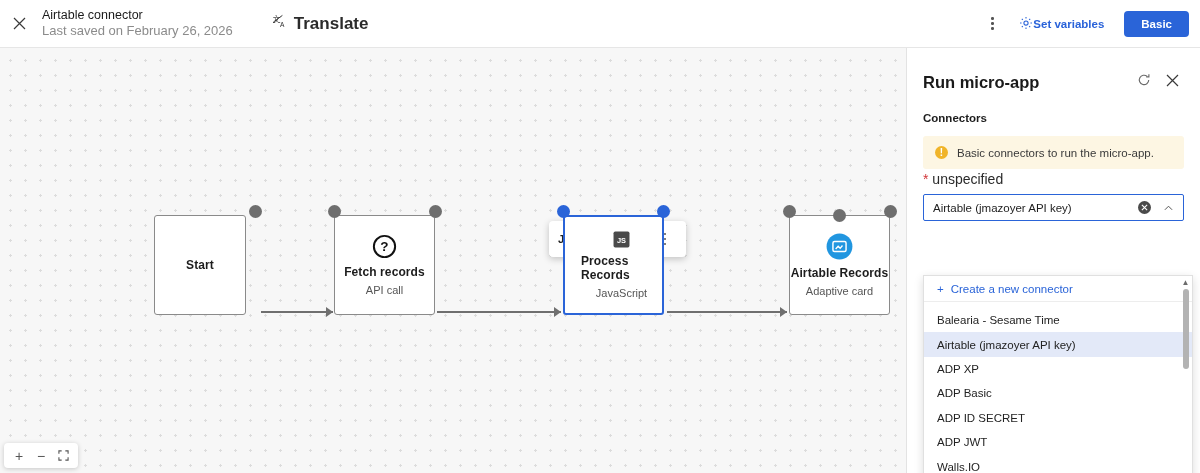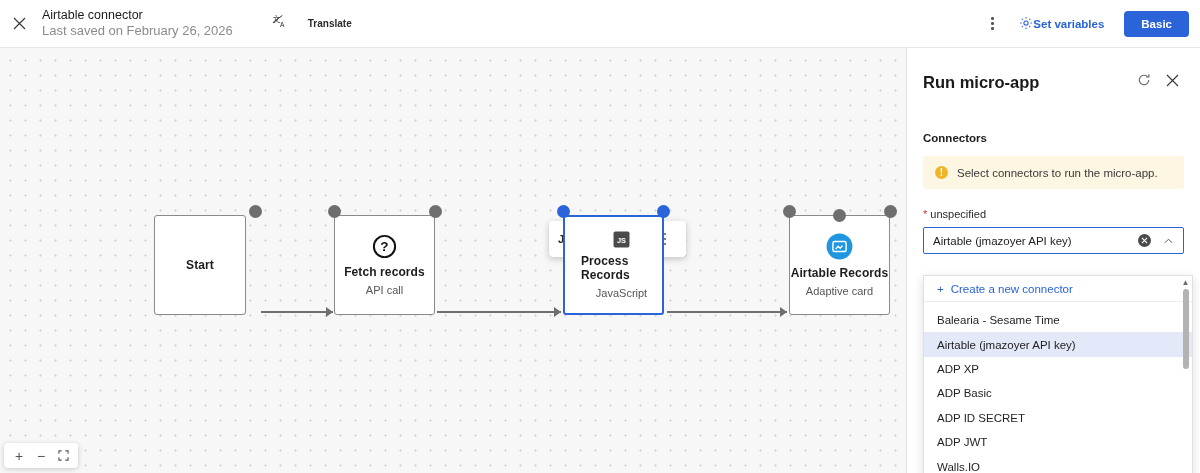--- a/index.html
+++ b/index.html
@@ -27,21 +27,21 @@
     cursor: pointer; border-radius: 4px; color: #444;
   }
   .title-block { margin-left: 6px; line-height: 1.15; }
   .doc-title { font-size: 12.5px; color: #1a1a1a; font-weight: 400; }
   .doc-sub { font-size: 13px; color: #8b8b8b; margin-top: 2px; }
   .translate-btn {
     display: flex; align-items: center; gap: 6px;
     margin-left: 32px; padding: 5px 8px; border-radius: 4px;
     cursor: pointer; color: #2b2b2b;
   }
-  .translate-label { font-size: 10px; font-weight: bold; margin-left: 14px; }
+  .translate-label { font-size: 17px; font-weight: bold; }
   .topbar-right {
     margin-left: auto; display: flex; align-items: center; gap: 2px;
     padding-right: 11px;
   }
   .kebab-btn {
     width: 30px; height: 30px; display: flex; align-items: center;
     justify-content: center; cursor: pointer; border-radius: 4px;
   }
   .dot3 { display: flex; flex-direction: column; gap: 2.5px; align-items: center; }
   .dot3 i { width: 2.5px; height: 2.5px; border-radius: 50%; background: #555; display: block; }
@@ -127,33 +127,33 @@
     background: #ffffff; border-left: 1px solid #e3e3e3;
     padding: 20px 16px 0 16px;
   }
   .panel-head { display: flex; align-items: flex-end; }
   .panel-title { font-size: 16.5px; font-weight: bold; color: #1a1a1a; }
   .panel-actions { margin-left: auto; display: flex; gap: 4px; align-items: center; }
   .pa-btn {
     width: 24px; height: 24px; display: flex; align-items: center;
     justify-content: center; cursor: pointer; border-radius: 4px; color: #555;
   }
-  .section-label { font-size: 11.5px; font-weight: bold; color: #1d1d1d; margin-top: 40px; }
+  .section-label { font-size: 11.5px; font-weight: bold; color: #1d1d1d; margin-top: 20px; }
   .warn {
     margin-top: 12px; background: #fdf6e3; border-radius: 3px;
     display: flex; align-items: center; gap: 9px;
     padding: 10px 12px;
   }
   .warn-icon {
     width: 13px; height: 13px; border-radius: 50%; background: #f0b429;
     color: #fff; font-size: 10px; font-weight: bold; line-height: 13px;
     text-align: center; flex: none;
   }
   .warn-text { font-size: 11.5px; color: #3a3a3a; }
-  .field-label { margin-top: 19px; font-size: 11px; color: #2a2a2a; }
+  .field-label { margin-top: 2px; font-size: 14px; color: #2a2a2a; }
   .req { color: #d13438; }
   .combo {
     margin-top: 7px; height: 27px; border: 1.6px solid #2a64d8;
     border-radius: 2px; display: flex; align-items: center;
     padding: 0 6px 0 9px; background: #fff; cursor: text;
   }
   .combo-value { font-size: 11.5px; color: #1d1d1d; flex: 1; }
   .combo-clear {
     width: 13px; height: 13px; border-radius: 50%; background: #4a4a4a;
     display: flex; align-items: center; justify-content: center;
@@ -334,21 +334,21 @@
               <path d="M1 1 L12 12 M12 1 L1 12" stroke="#3a3a3a" stroke-width="1.2" fill="none"></path>
             </svg>
         </div>
       </div>
     </div>
 
     <div class="section-label">Connectors</div>
 
     <div class="warn">
       <span class="warn-icon">!</span>
-      <span class="warn-text">Select connectors to run the micro-app.</span>
+      <span class="warn-text">Basic connectors to run the micro-app.</span>
     </div>
 
     <div class="field-label">
       <span class="req">*</span>
       <span>unspecified</span>
     </div>
 
     <div class="combo">
       <span class="combo-value">Airtable (jmazoyer API key)</span>
       <span class="combo-clear">

